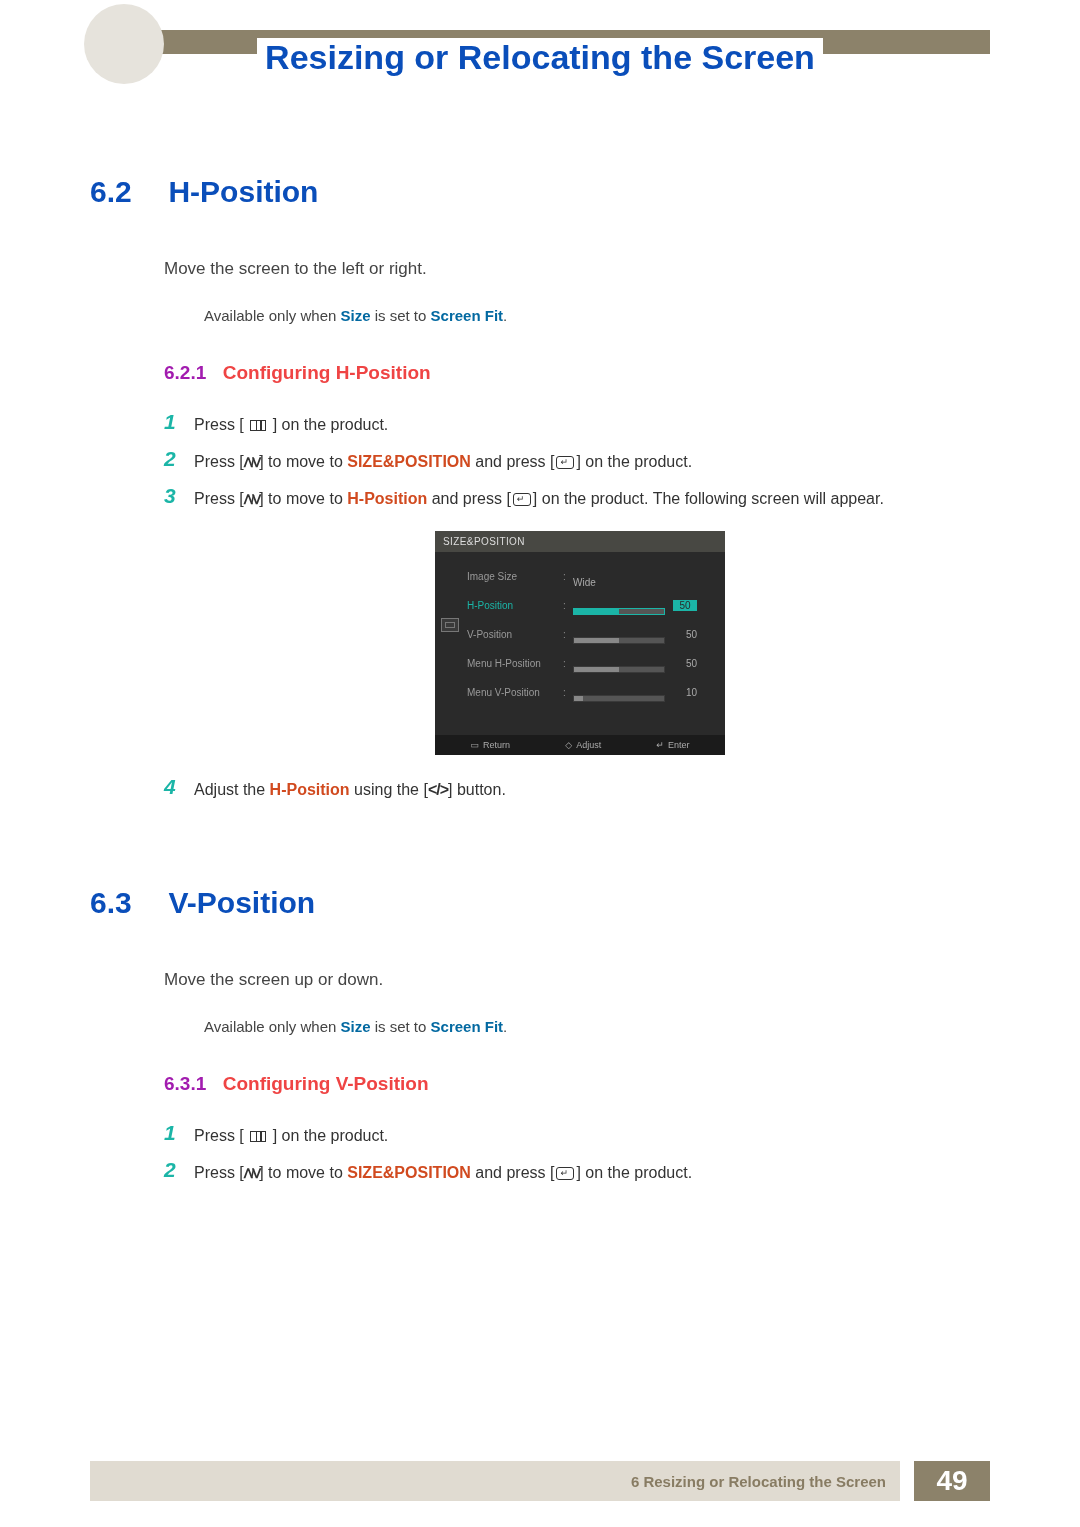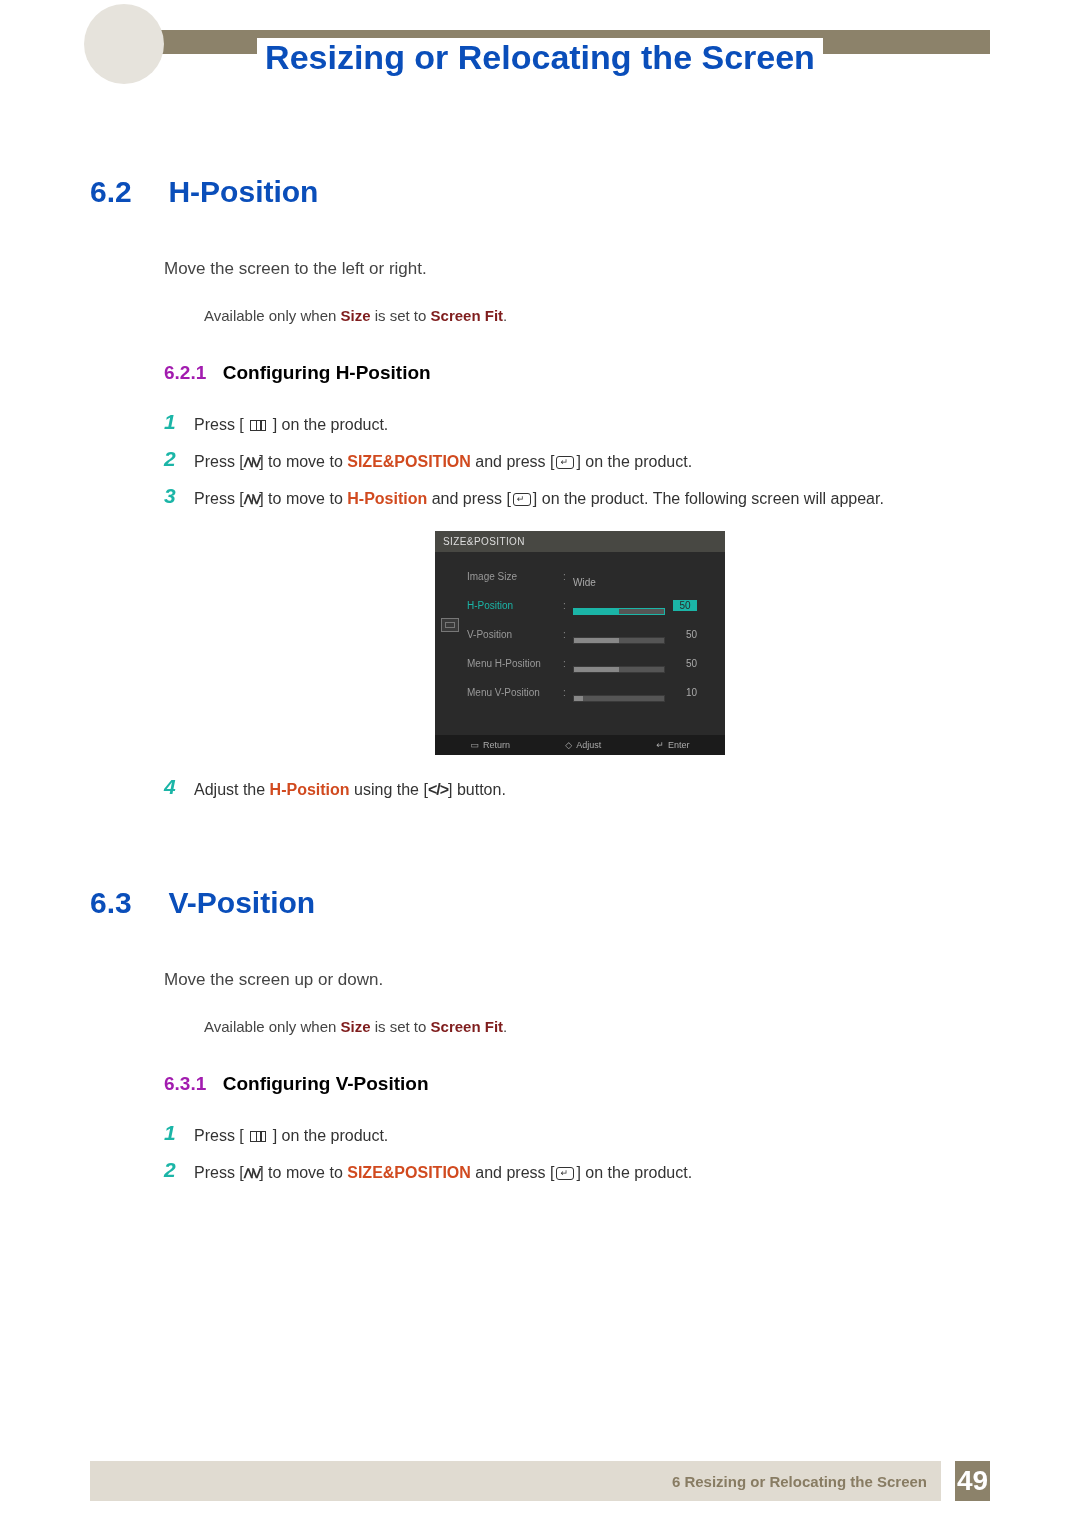--- a/index.html
+++ b/index.html
@@ -67,34 +67,34 @@
     font-size: 17px;
     color: #444;
     margin-bottom: 28px;
   }
   .note {
     font-size: 15px;
     color: #444;
     margin-left: 40px;
     margin-bottom: 38px;
   }
-  .note .kw { color: #7f1d1d; font-weight: bold; }
+  .note .kw { color: #0369a1; font-weight: bold; }
   .h3-row { margin-bottom: 26px; }
   .h3-num {
     display: inline-block;
     font-size: 19px;
     font-weight: bold;
     color: #a21caf;
     margin-right: 12px;
   }
   .h3-text {
     display: inline-block;
     font-size: 19px;
     font-weight: bold;
-    color: #000000;
+    color: #ef4444;
   }
   .step-list {
     margin-bottom: 20px;
   }
   .step {
     display: flex;
     align-items: flex-start;
     margin-bottom: 10px;
   }
   .step-num {
@@ -256,21 +256,21 @@
     align-items: center;
     justify-content: flex-end;
     padding-right: 14px;
   }
   .footer-text {
     font-size: 15px;
     font-weight: bold;
     color: #887c63;
   }
   .footer-pagenum {
-    width: 35px;
+    width: 76px;
     background: #8c826a;
     color: #fff;
     font-size: 28px;
     font-weight: bold;
     display: flex;
     align-items: center;
     justify-content: center;
   }
 </style>
 </head>

